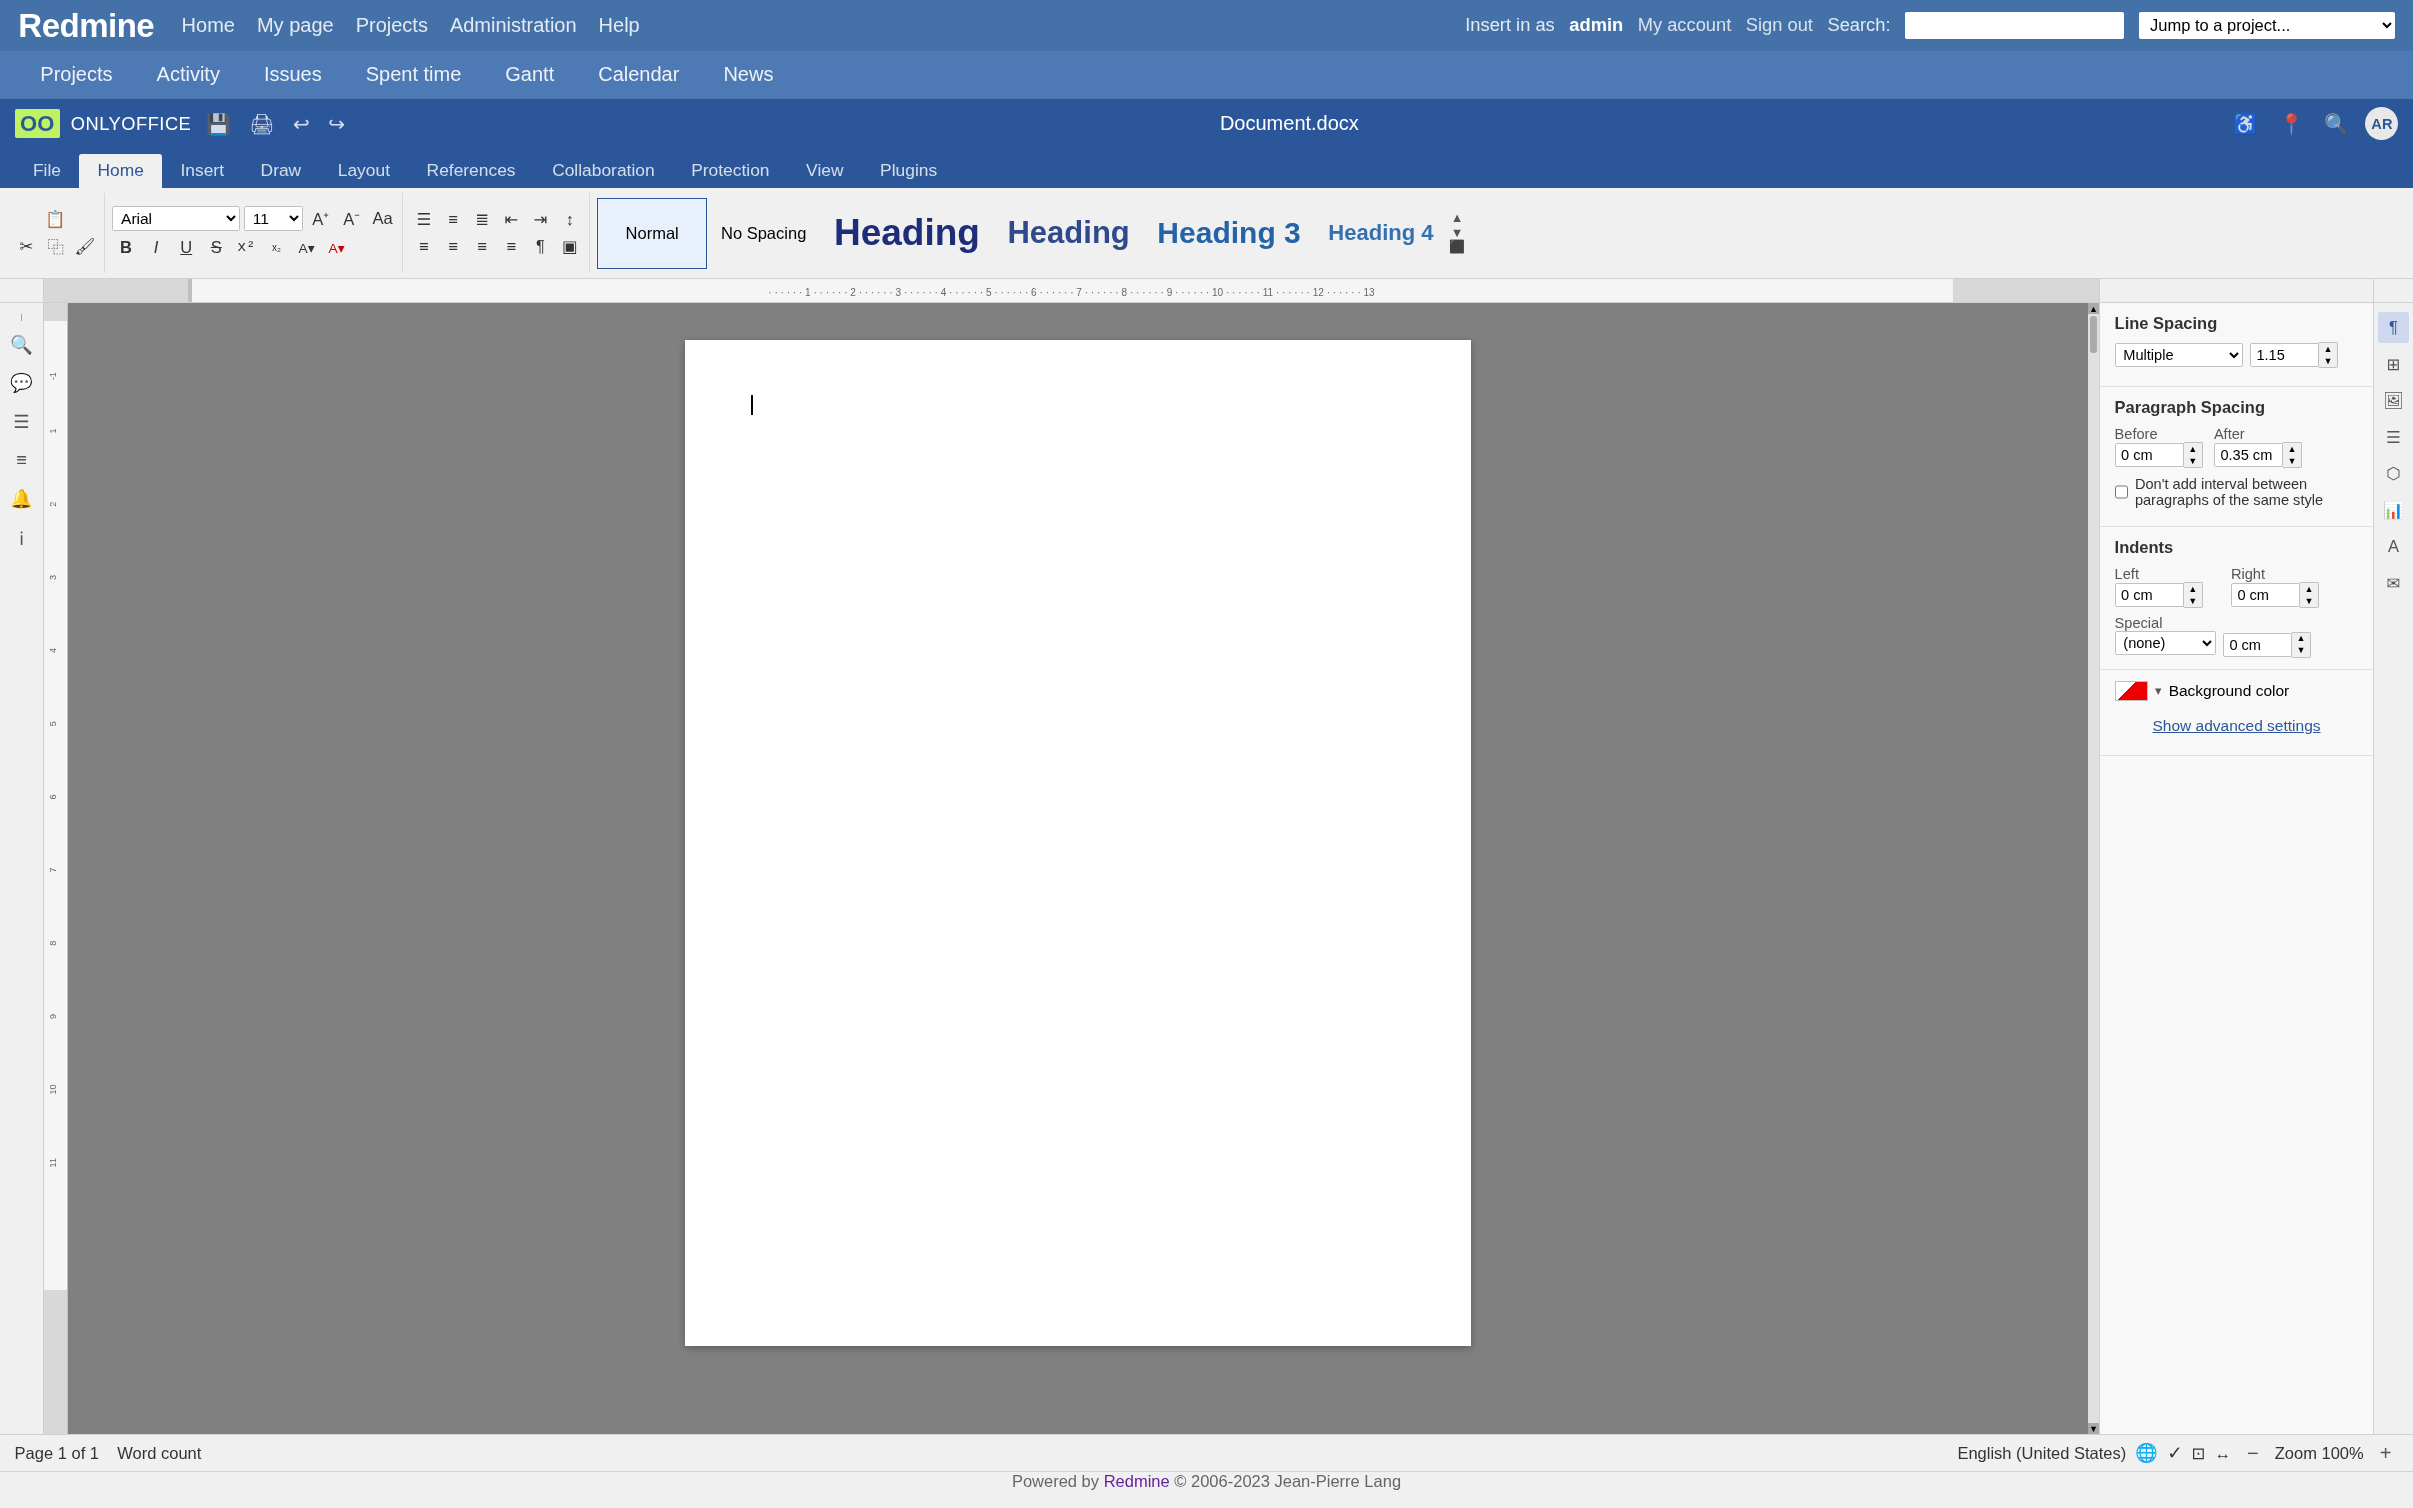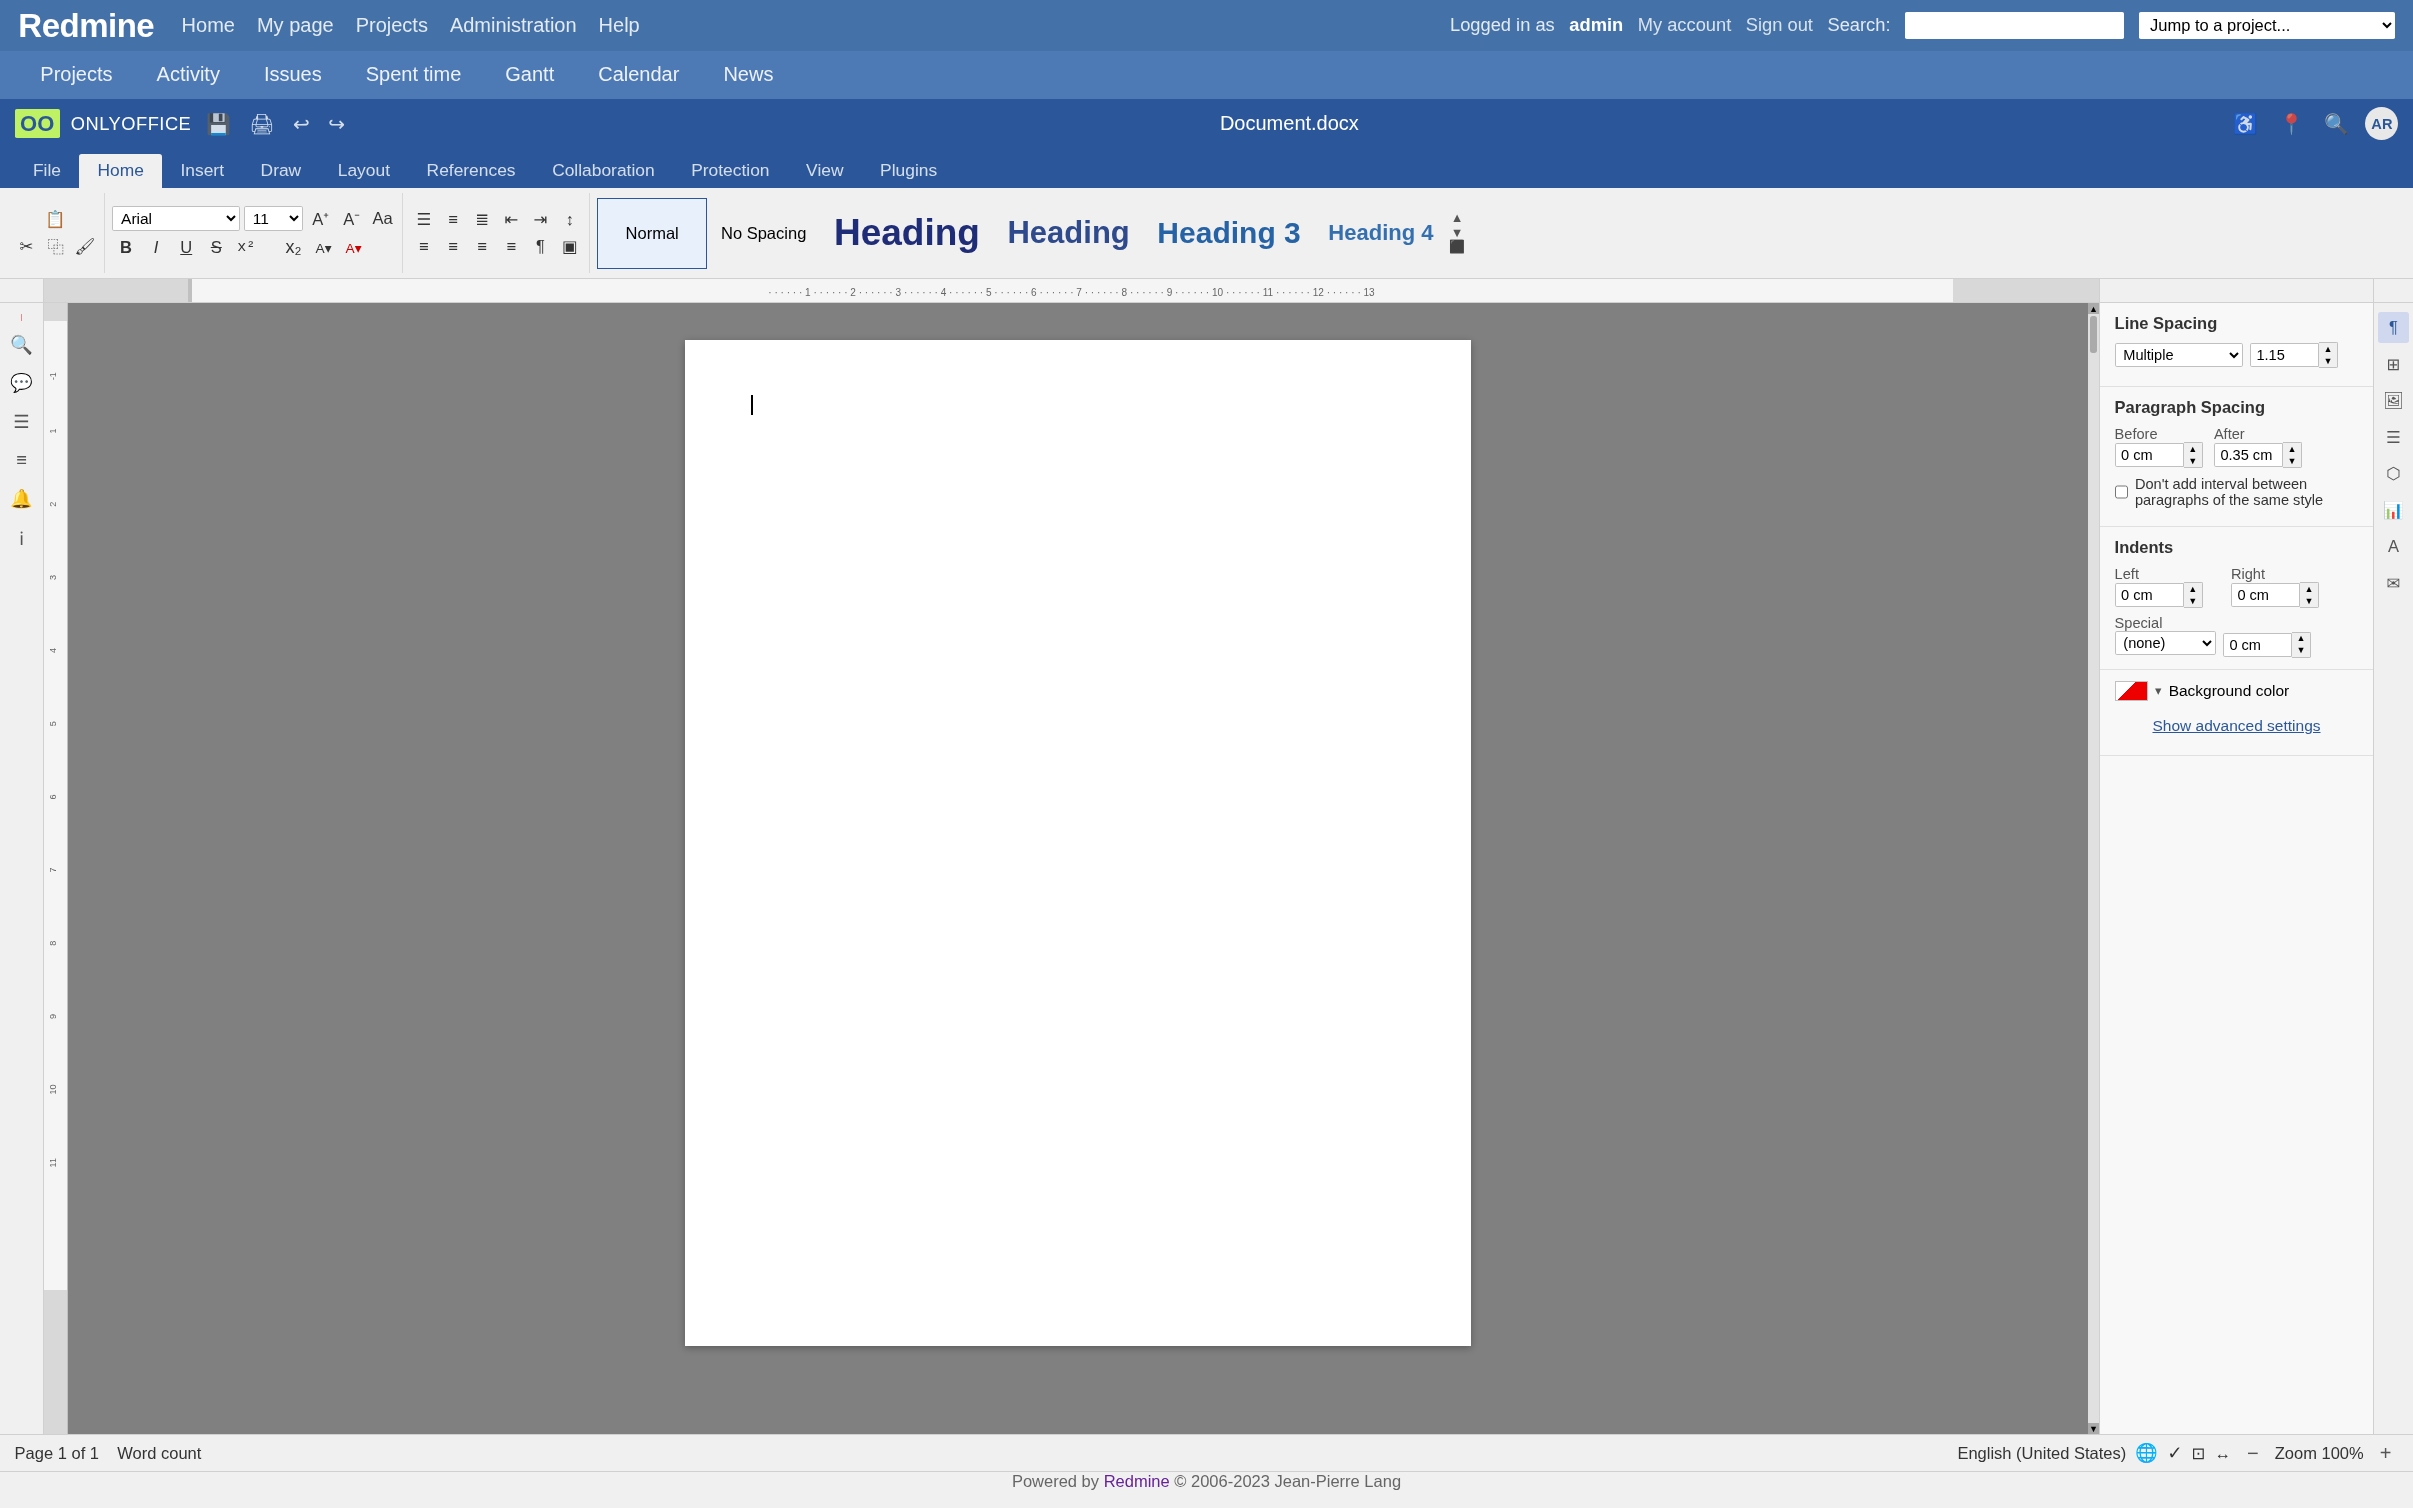--- a/index.html
+++ b/index.html
@@ -304,21 +304,21 @@
     <div class="redmine-logo">Redmine</div>
     <nav class="redmine-topbar-nav">
       <a>Home</a>
       <a>My page</a>
       <a>Projects</a>
       <a>Administration</a>
       <a>Help</a>
     </nav>
   </div>
   <div class="redmine-topbar-right">
-    <span>Logged in as</span>
+    <span>Insert in as</span>
     <a style="color:white;font-weight:bold;">admin</a>
     <a style="color:rgba(255,255,255,0.8);">My account</a>
     <a style="color:rgba(255,255,255,0.8);">Sign out</a>
     <span>Search:</span>
     <input class="search-input" type="text" style="">
     <select class="jump-select">
       <option>Jump to a project...</option>
     </select>
   </div>
 </div>
@@ -389,21 +389,21 @@
         <div class="ribbon-btn-small">A⁺</div>
         <div class="ribbon-btn-small">A⁻</div>
         <div class="ribbon-btn-small">Aa</div>
       </div>
       <div style="display:flex;align-items:center;gap:2.7px;">
         <div class="ribbon-btn-small" style="font-weight:bold;font-size:16.5px;">B</div>
         <div class="ribbon-btn-small" style="font-style:italic;font-size:16.5px;">I</div>
         <div class="ribbon-btn-small" style="text-decoration:underline;font-size:16.5px;">U</div>
         <div class="ribbon-btn-small" style="text-decoration:line-through;font-size:16.5px;">S</div>
         <div class="ribbon-btn-small" style="font-size:15px;font-family:Liberation Mono, monospace;">x²</div>
-        <div class="ribbon-btn-small" style="font-size:18px;margin-left:17px;">x₂</div>
+        <div class="ribbon-btn-small" style="font-size:10px;">x₂</div>
         <div class="ribbon-btn-small" style="font-size:13.7px;">A▾</div>
         <div class="ribbon-btn-small" style="font-size:13.7px;color:#cc0000;">A▾</div>
       </div>
     </div>
   </div>
 
   <div class="ribbon-group">
     <div style="display:flex;flex-direction:column;gap:1.8px;">
       <div style="display:flex;gap:1.8px;">
         <div class="ribbon-btn-small">☰</div>

